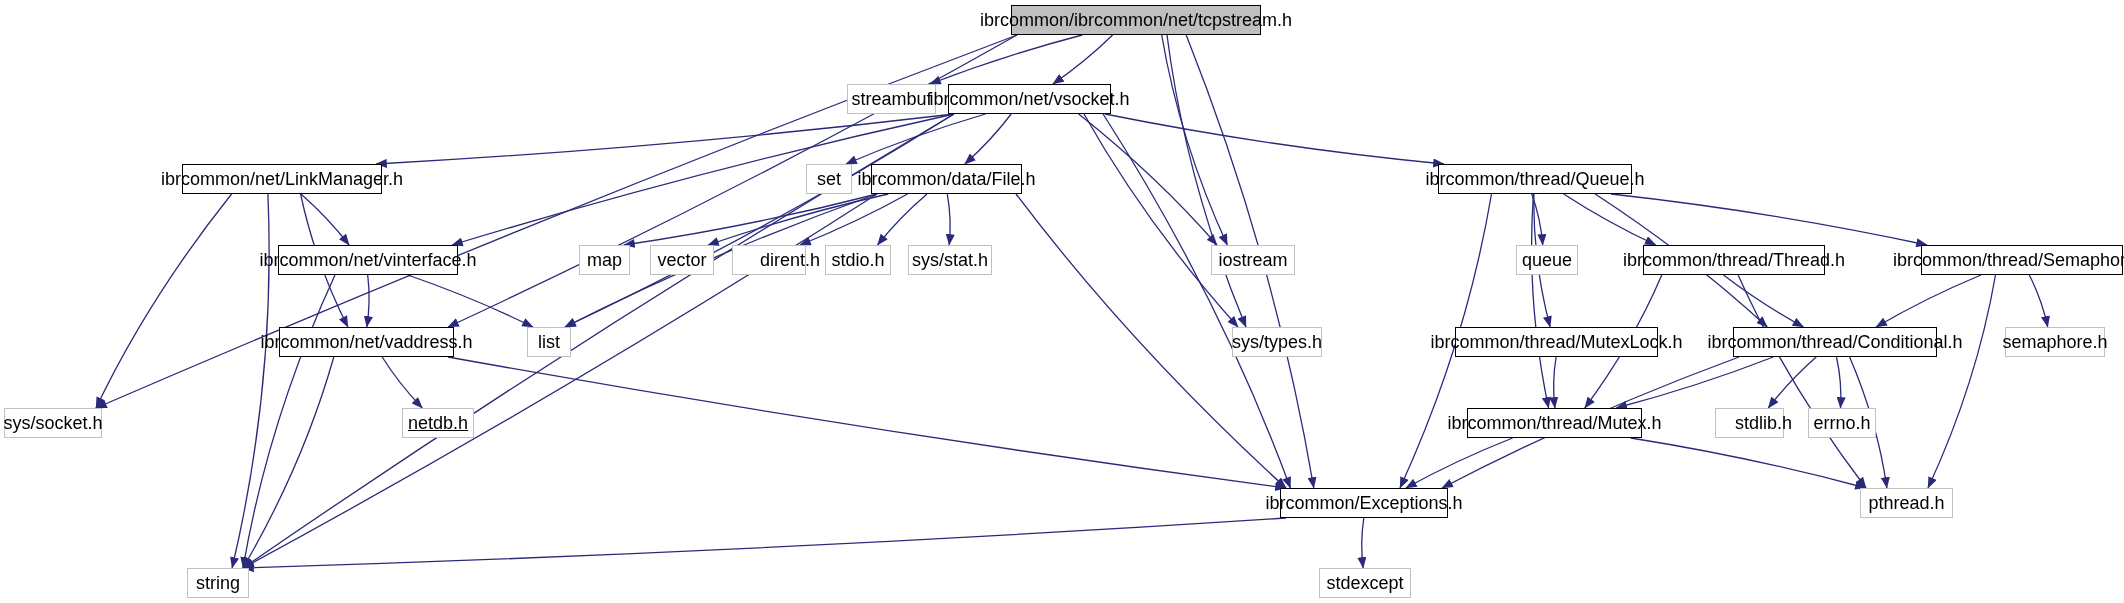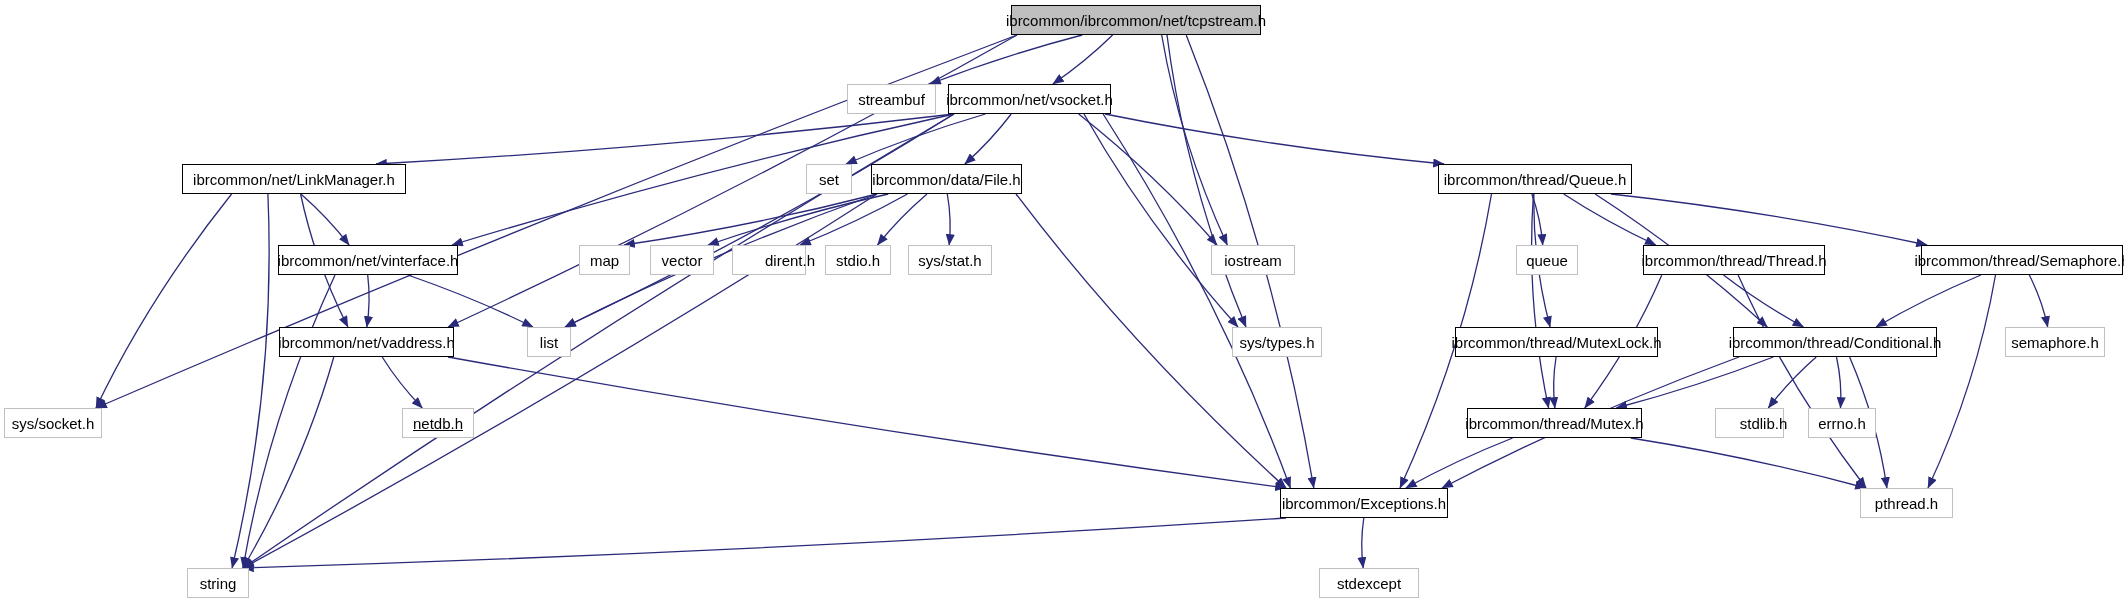--- a/index.html
+++ b/index.html
@@ -33,21 +33,21 @@
   }
   .node {
     position: absolute;
     box-sizing: border-box;
     display: flex;
     align-items: center;
     justify-content: center;
     height: 30px;
     background: #ffffff;
     border: 1px solid #c0c0c0;
-    font-size: 15px;
+    font-size: 18px;
     line-height: 1;
     color: #000000;
     white-space: nowrap;
     letter-spacing: 0px;
   }
   .node.solid {
     border: 1.5px solid #000000;
   }
   .node.root {
     border: 1.5px solid #000000;
@@ -132,21 +132,21 @@
   <div id="node-layer">
       <div class="node root" style="left: 1011px; top: 5px; width: 250px;">
         <span class="node-label">ibrcommon/ibrcommon/net/tcpstream.h</span>
       </div>
       <div class="node" style="left: 847px; top: 84px; width: 89px;">
         <span class="node-label">streambuf</span>
       </div>
       <div class="node solid" style="left: 948px; top: 84px; width: 163px;">
         <span class="node-label">ibrcommon/net/vsocket.h</span>
       </div>
-      <div class="node solid" style="left: 182px; top: 164px; width: 224px;">
+      <div class="node solid" style="left: 182px; top: 164px; width: 200px;">
         <span class="node-label">ibrcommon/net/LinkManager.h</span>
       </div>
       <div class="node" style="left: 806px; top: 164px; width: 46px;">
         <span class="node-label">set</span>
       </div>
       <div class="node solid" style="left: 871px; top: 164px; width: 151px;">
         <span class="node-label">ibrcommon/data/File.h</span>
       </div>
       <div class="node solid" style="left: 1438px; top: 164px; width: 194px;">
         <span class="node-label">ibrcommon/thread/Queue.h</span>
@@ -216,17 +216,17 @@
       </div>
       <div class="node solid" style="left: 1280px; top: 488px; width: 168px;">
         <span class="node-label">ibrcommon/Exceptions.h</span>
       </div>
       <div class="node" style="left: 1860px; top: 488px; width: 93px;">
         <span class="node-label">pthread.h</span>
       </div>
       <div class="node" style="left: 187px; top: 568px; width: 62px;">
         <span class="node-label">string</span>
       </div>
-      <div class="node" style="left: 1319px; top: 568px; width: 100px;">
+      <div class="node" style="left: 1319px; top: 568px; width: 92px;">
         <span class="node-label">stdexcept</span>
       </div>
     </div>
 </div>
 
 </body></html>

